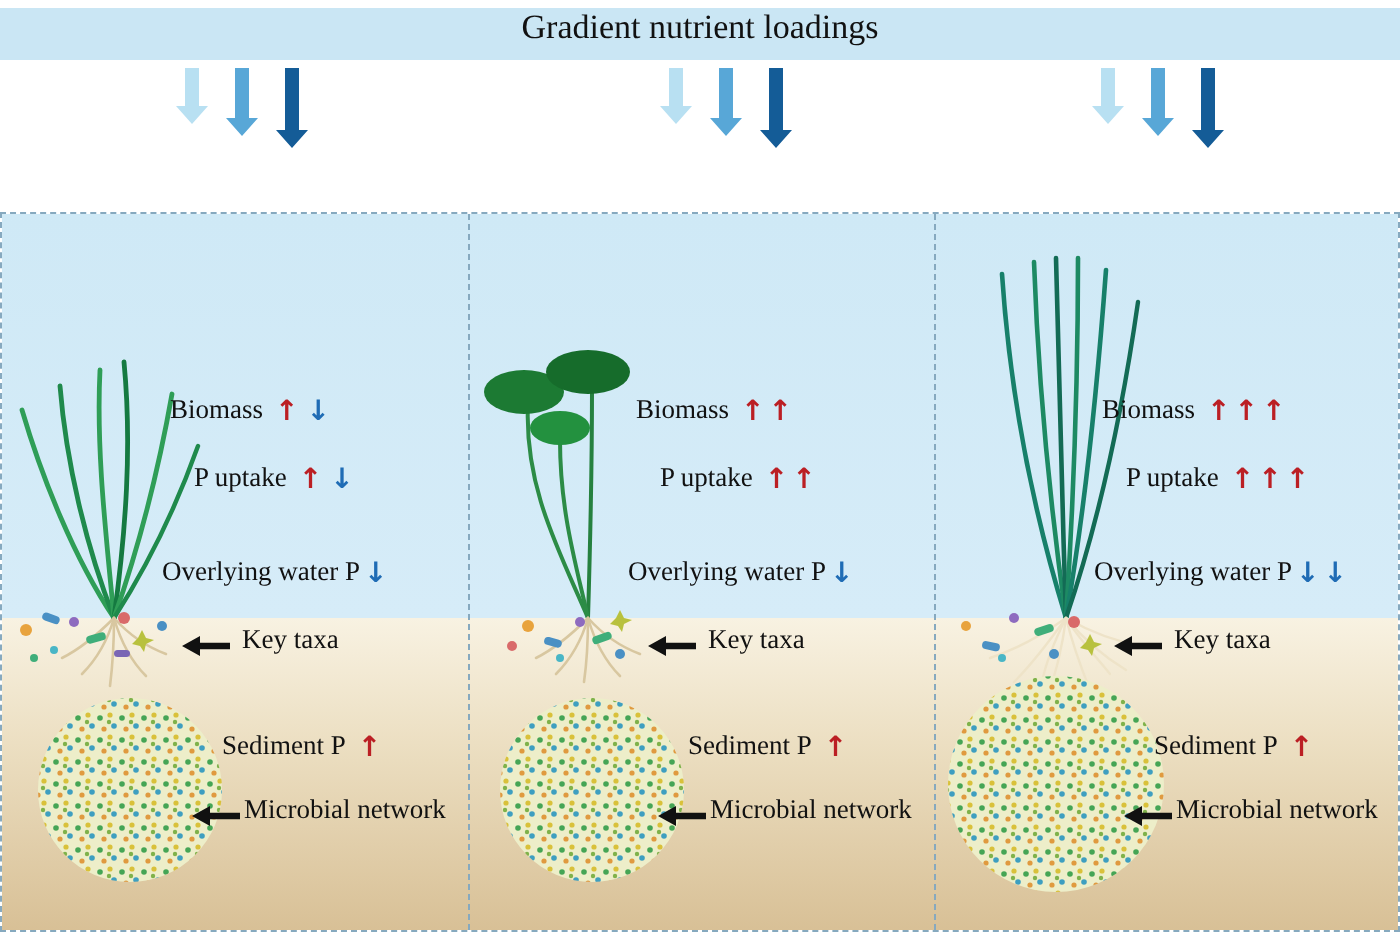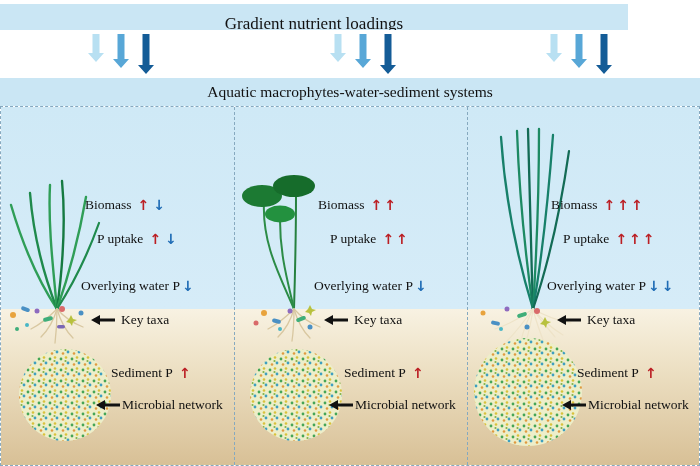--- a/index.html
+++ b/index.html
@@ -1,20 +1,20 @@
 <!DOCTYPE html>
 <html><head>
 <meta charset="utf-8">
 <style>
   html,body{margin:0;padding:0;background:#fff;}
   .stage{position:relative;width:700px;height:466px;font-family:"Liberation Serif",serif;color:#111;overflow:hidden;background:#fff;}
 
   
-  .band-title{position:absolute;left:0;top:4px;width:628px;height:30px;background:#cae6f4;
-    display:flex;align-items:flex-end;justify-content:center;font-size:17px;}
+  .band-title{position:absolute;left:0;top:4px;width:700px;height:30px;background:#cae6f4;
+    display:flex;align-items:flex-start;justify-content:center;font-size:17px;}
   .arrows-area{position:absolute;left:0;top:30px;width:700px;height:48px;background:#fff;}
   .arrow-group{position:absolute;top:4px;display:flex;gap:9px;align-items:flex-start;}
   .g1{left:88px}.g2{left:330px}.g3{left:546px}
   .band-subtitle{position:absolute;left:0;top:78px;width:700px;height:28px;background:#cae6f4;
     display:flex;align-items:center;justify-content:center;font-size:15.5px;}
 
   
   .main{position:absolute;left:0;top:106px;width:700px;height:360px;box-sizing:border-box;
     border:1px dashed #86a9bf;}
   .water{position:absolute;left:0;top:0;width:100%;height:202px;background:linear-gradient(#cfe9f6,#d6ecf8);}
@@ -27,21 +27,21 @@
   .p1{left:0}.p2{left:233px}.p3{left:466px}
 
   .plant{position:absolute;}
   .plant1{left:2px;top:68px;}
   .plant2{left:0px;top:65px;}
   .plant3{left:8px;top:20px;}
   .microbes{position:absolute;left:6px;top:196px;}
   .blob{position:absolute;}
   .blob1{left:14px;top:238px}.blob2{left:12px;top:238px}.blob3{left:0px;top:228px}
 
-  .info{position:absolute;font-size:13.5px;white-space:nowrap;display:flex;align-items:center;}
+  .info{position:absolute;font-size:13.5px;white-space:nowrap;display:flex;align-items:flex-end;}
   .r-biomass{left:84px;top:90px}
   .r-puptake{left:96px;top:124px}
   .r-water{left:80px;top:171px}
   .r-keytaxa{left:90px;top:205px;gap:6px}
   .r-sediment{left:110px;top:258px}
   .r-network{left:95px;top:290px;gap:2px}
 
   .up,.down{font-family:"DejaVu Sans",sans-serif;font-weight:bold;font-size:14px;letter-spacing:2px;line-height:1;}
   .up{color:#bb1f24;margin-left:6px;}
   .down{color:#1f6cb5;margin-left:2px;}
@@ -98,23 +98,20 @@
         </svg>
       <svg width="16" height="34" viewBox="0 0 16 34">
           <polygon points="4.5,0 11.5,0 11.5,25 16,25 8,34 0,25 4.5,25" fill="#58a7d7"></polygon>
         </svg>
       <svg width="16" height="40" viewBox="0 0 16 40">
           <polygon points="4.5,0 11.5,0 11.5,31 16,31 8,40 0,31 4.5,31" fill="#145c97"></polygon>
         </svg>
     </div>
   </div>
 
-  <div class="band-subtitle">
-    <span>Aquatic macrophytes-water-sediment systems</span>
-  </div>
 
   <div class="main">
     <div class="water"></div>
     <div class="sediment"></div>
     <div class="sep sep1"></div>
     <div class="sep sep2"></div>
 
     <div class="panel p1">
       <svg class="plant plant1" width="112" height="172" viewBox="0 0 112 172">
         <g stroke-linecap="round" fill="none">

